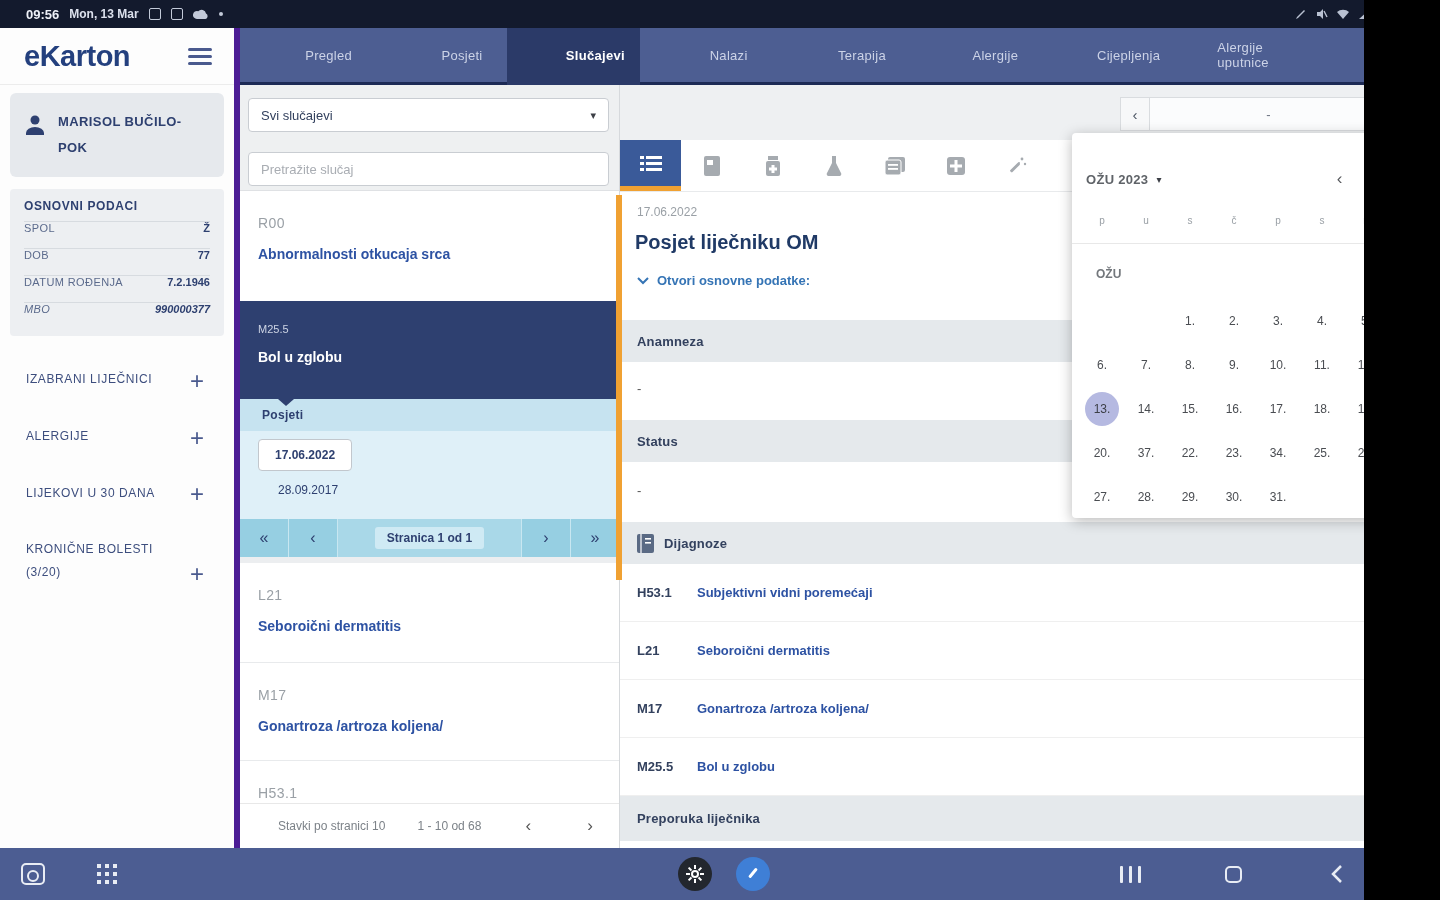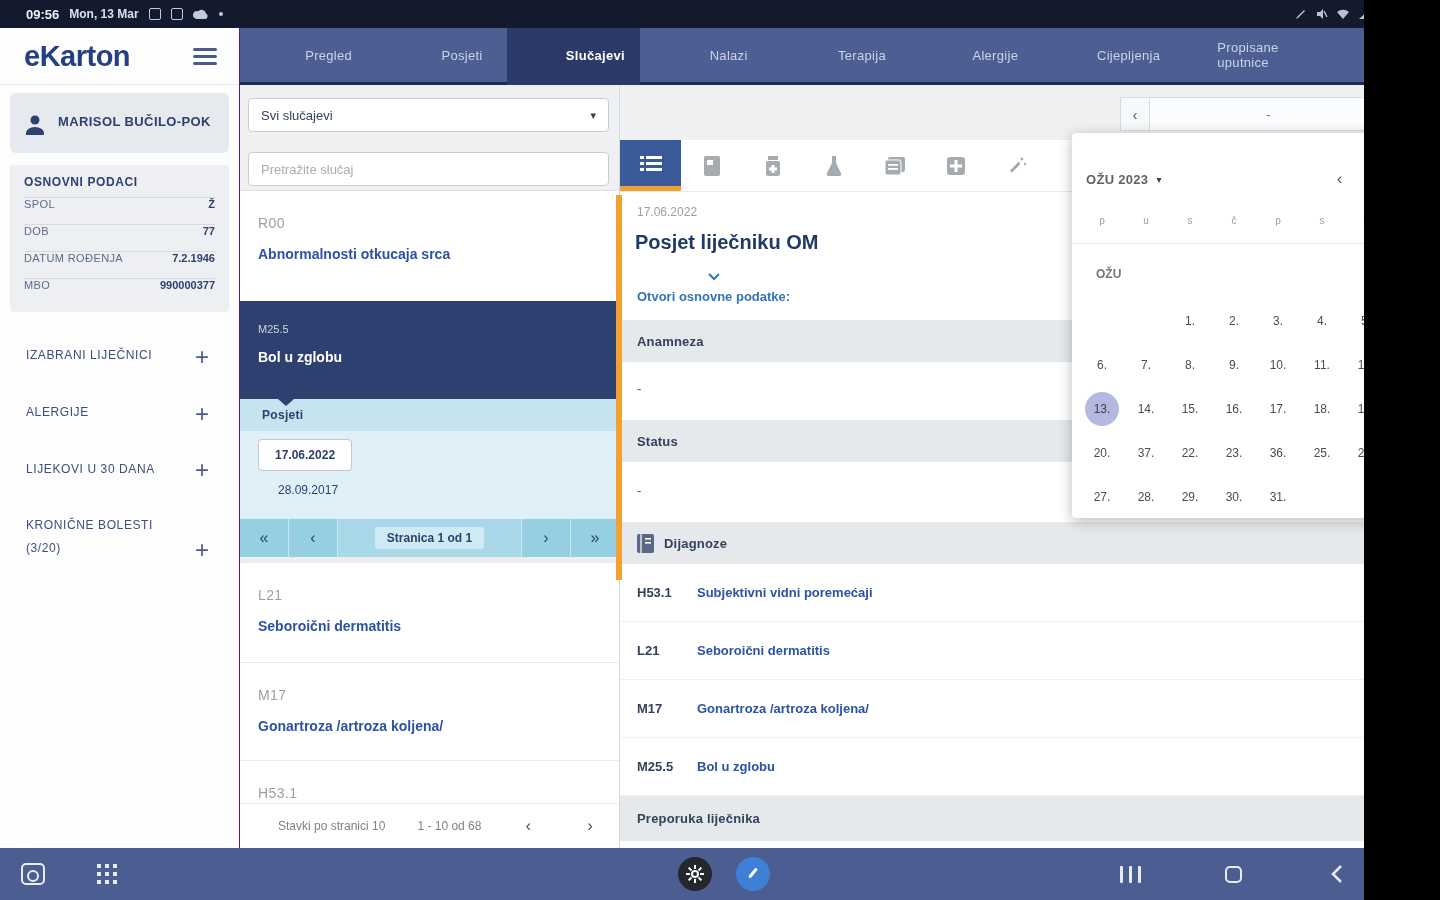--- a/index.html
+++ b/index.html
@@ -12,30 +12,30 @@
   .sb-left { display:flex; align-items:center; gap:10px; padding-left:26px; }
   .sb-time { font-weight:bold; font-size:13px; color:#eef1f8; }
   .sb-date { font-weight:bold; color:#dbe0ec; }
   .sb-sq { width:12px; height:12px; border:1.5px solid #c3cad9; border-radius:2px; }
   .sb-dot { width:4px; height:4px; background:#c3cad9; border-radius:50%; }
   .sb-right { margin-left:auto; display:flex; align-items:center; gap:8px; padding-right:28px; color:#b9c1d2; }
   .sb-batt { width:9px; height:15px; border:1.5px solid #b9c1d2; border-radius:2px; position:relative; }
   .sb-batt::after { content:""; position:absolute; left:1px; right:1px; bottom:1px; height:3px; background:#b9c1d2; }
 
   
-  .sidebar { position:absolute; left:0; top:28px; width:240px; height:820px; background:#fdfdfd; border-right:1px solid #4c1d95; }
+  .sidebar { position:absolute; left:0; top:28px; width:240px; height:820px; background:#fdfdfd; border-right:6px solid #4c1d95; }
   .logo-row { height:57px; display:flex; align-items:center; justify-content:space-between; padding:0 22px 0 24px; border-bottom:1px solid #ececec; }
   .logo { font-size:29px; font-weight:bold; color:#24407e; letter-spacing:-0.5px; }
   .hamburger span { display:block; width:24px; height:3px; background:#4a5a8e; border-radius:2px; margin:4px 0; }
   .patient-card { margin:8px 10px 0 10px; background:#e6e9ed; border-radius:6px; padding:16px 14px; display:flex; gap:12px; }
   .patient-name { font-size:13px; font-weight:bold; color:#2e4070; letter-spacing:0.4px; line-height:2.0; }
   .basic-card { margin:12px 10px 0 10px; background:#edeff2; border-radius:4px; padding:10px 14px 6px 14px; }
   .basic-title { font-size:12px; font-weight:bold; color:#2e4070; letter-spacing:0.6px; padding-bottom:8px; border-bottom:1px solid #d7dbe0; }
   .info-row { display:flex; justify-content:space-between; align-items:flex-start; height:27px; font-size:11px; border-bottom:1px solid #d7dbe0; }
-  .info-row:last-child { border-bottom:none; }
+  .info-row:last-child { border-bottom:none;font-style:italic; }
   .info-label { color:#5b6a8c; letter-spacing:0.4px; }
   .info-value { color:#2e4070; font-weight:bold; }
   .side-sections { margin-top:22px; display:flex; flex-direction:column; gap:14px; }
   .side-item { display:flex; align-items:flex-end; justify-content:space-between; padding:10px 30px 10px 26px; }
   .side-label { font-size:12px; color:#3d4e7e; letter-spacing:0.6px; line-height:1.9; max-width:140px; }
   .plus-btn { font-size:24px; font-weight:300; color:#4a5a8e; line-height:20px; }
 
   
   .navbar { position:absolute; left:240px; top:28px; width:1200px; height:57px; background:#4d5e92;
     display:flex; border-bottom:3px solid #1c2a55; }
@@ -91,21 +91,21 @@
   .dn-value { width:242px; height:34px; background:#fbfcfd; border:1px solid #d9dcdf; border-left:none; border-right:none;
     display:flex; align-items:center; padding:0 10px; font-size:13px; color:#6b7280; }
   .dn-value .dn-text { flex:1; text-align:center; }
   .dn-gap { width:6px; }
   .toolbar { position:absolute; left:0; top:55px; right:0; height:52px; background:#fff; border-bottom:1px solid #e8eaec; display:flex; }
   .tool-tab { width:61px; display:flex; align-items:center; justify-content:center; }
   .tool-tab.active { background:#3a5a99; border-bottom:5px solid #f0a132; }
   .detail-date { position:absolute; left:17px; top:120px; font-size:12px; color:#9aa0a6; }
   .detail-title { position:absolute; left:15px; top:146px; font-size:20px; font-weight:bold; color:#203a66; }
   .expand-link { position:absolute; left:17px; top:188px; display:flex; align-items:center; gap:8px;
-    font-size:13px; font-weight:bold; color:#3574b5;flex-direction:column; }
+    font-size:13px; font-weight:bold; color:#3574b5; }
   .sec-head { position:absolute; left:0; right:0; height:42px; background:#e5e9ec; display:flex; align-items:center;
     padding-left:17px; font-size:13px; font-weight:bold; color:#33415e; letter-spacing:0.2px; gap:10px; }
   .sec-body { position:absolute; left:17px; font-size:13px; color:#555; }
   .diag-row { position:absolute; left:0; right:0; height:58px; border-bottom:1px solid #efefef; display:flex; align-items:center; }
   .diag-code { width:60px; margin-left:17px; font-size:13px; font-weight:bold; color:#33415e; }
   .diag-name { font-size:13px; font-weight:bold; color:#2d52a3; }
   .fab { position:absolute; left:784px; top:557px; width:40px; height:40px; border-radius:50%; background:#9b9b9b;
     display:flex; align-items:center; justify-content:center; box-shadow:0 2px 5px rgba(0,0,0,0.3); }
   .scroll-thumb { position:absolute; right:2px; top:218px; width:4px; height:30px; background:#c6c9cc; border-radius:2px; }
 
@@ -229,21 +229,21 @@
   </div>
 
   <div class="navbar" id="nav-tabs">
       <div class="nav-tab">Pregled</div>
       <div class="nav-tab">Posjeti</div>
       <div class="nav-tab active">Slučajevi</div>
       <div class="nav-tab">Nalazi</div>
       <div class="nav-tab">Terapija</div>
       <div class="nav-tab">Alergije</div>
       <div class="nav-tab">Cijepljenja</div>
-      <div class="nav-tab">Propisane uputnice</div>
+      <div class="nav-tab">Alergije uputnice</div>
       <div class="nav-tab">Ostalo</div>
     </div>
 
   <div class="middle">
     <div class="filter-box">
       <span>Svi slučajevi</span>
       <span class="filter-caret">▾</span>
     </div>
     <div class="search-box">
       <input type="text" placeholder="Pretražite slučaj" style="">
@@ -511,21 +511,21 @@
         <div class="cal-day">
           <span>37.</span>
         </div>
         <div class="cal-day">
           <span>22.</span>
         </div>
         <div class="cal-day">
           <span>23.</span>
         </div>
         <div class="cal-day">
-          <span>36.</span>
+          <span>34.</span>
         </div>
         <div class="cal-day">
           <span>25.</span>
         </div>
         <div class="cal-day">
           <span>26.</span>
         </div>
         <div class="cal-day">
           <span>27.</span>
         </div>

